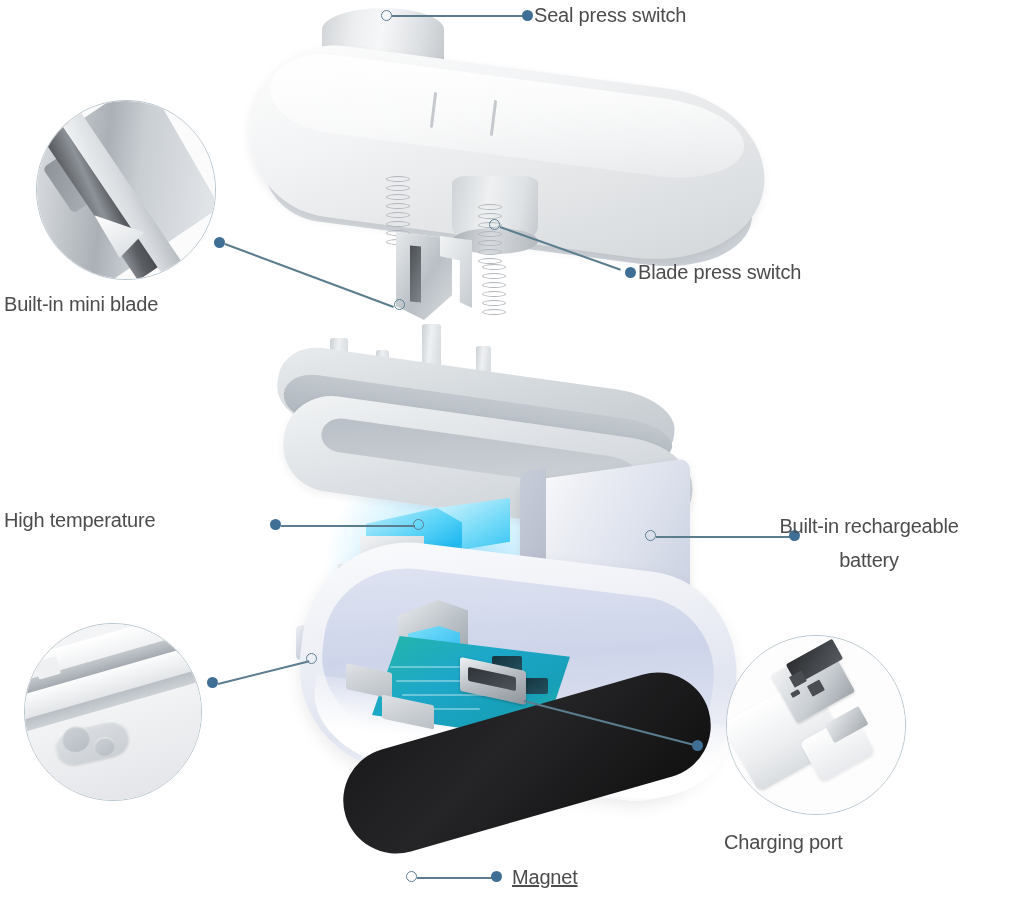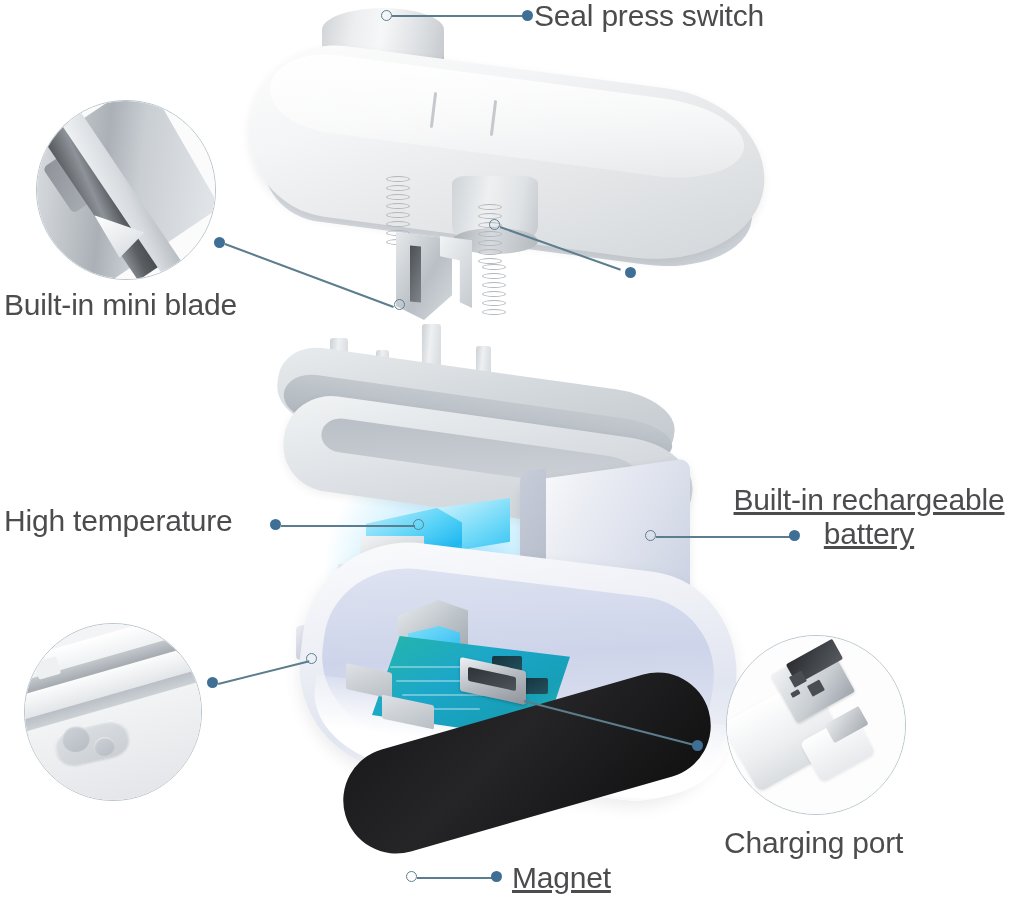--- a/index.html
+++ b/index.html
@@ -5,21 +5,21 @@
   * { margin:0; padding:0; box-sizing:border-box; }
   html,body { width:1024px; height:904px; background:#ffffff; overflow:hidden; }
   body { font-family:"Liberation Sans", sans-serif; }
 
   #stage { position:relative; width:1024px; height:904px; background:#fff; }
 
   
   .label {
     position:absolute;
     color:#4c4c4e;
-    font-size:30px;
+    font-size:20px;
     line-height:33px;
     letter-spacing:-0.2px;
     white-space:pre;
     font-family:"Liberation Sans", sans-serif;
   }
   .label.center { text-align:center; white-space:normal; }
 
   
   .dot {
     position:absolute; width:11px; height:11px; border-radius:50%;
@@ -499,20 +499,21 @@
   </div>
 
   <div class="ring" style="left:381px;top:10px;"></div>
   <div class="leader" style="left:392px;top:15px;width:131px;"></div>
   <div class="dot" style="left:522px;top:10px;"></div>
   <div class="label" style="left:534px;top:-1px;">Seal press switch</div>
 
   <div class="ring" style="left:489px;top:219px;"></div>
   <div class="leader" style="left:500px;top:226px;width:128px;transform:rotate(19.5deg);"></div>
   <div class="dot" style="left:625px;top:267px;"></div>
+  <div class="label" style="left:638px;top:256px;">Blade press switch</div>
 
   <div class="inset" style="left:36px;top:100px;width:180px;height:180px;">
     <div class="blade-art">
       <div class="blade-body"></div>
       <div class="blade-pad"></div>
       <div class="blade-dark"></div>
       <div class="blade-light"></div>
       <div class="blade-tip"></div>
     </div>
   </div>
@@ -522,21 +523,21 @@
   <div class="label" style="left:4px;top:288px;">Built-in mini blade</div>
 
   <div class="label" style="left:4px;top:504px;">High temperature</div>
   <div class="dot" style="left:270px;top:519px;"></div>
   <div class="leader" style="left:281px;top:525px;width:134px;"></div>
   <div class="ring" style="left:413px;top:519px;"></div>
 
   <div class="ring" style="left:645px;top:530px;"></div>
   <div class="leader" style="left:656px;top:536px;width:134px;"></div>
   <div class="dot" style="left:789px;top:530px;"></div>
-  <div class="label center" style="left:714px;top:483px;width:310px;line-height:34px;text-decoration:underline;"><span>Built-in rechargeable</span><br><span>battery</span></div>
+  <div class="label center" style="left:714px;top:509px;width:310px;line-height:34px;"><span>Built-in rechargeable</span><br><span>battery</span></div>
 
   <div class="inset" style="left:24px;top:623px;width:178px;height:178px;">
     <div class="pw-art">
       <div class="pw-band pw-b1"></div>
       <div class="pw-band pw-b2"></div>
       <div class="pw-band pw-b3"></div>
       <div class="pw-band pw-b4"></div>
       <div class="pw-band pw-b5"></div>
       <div class="pw-notch"></div>
       <div class="pw-button"></div>

